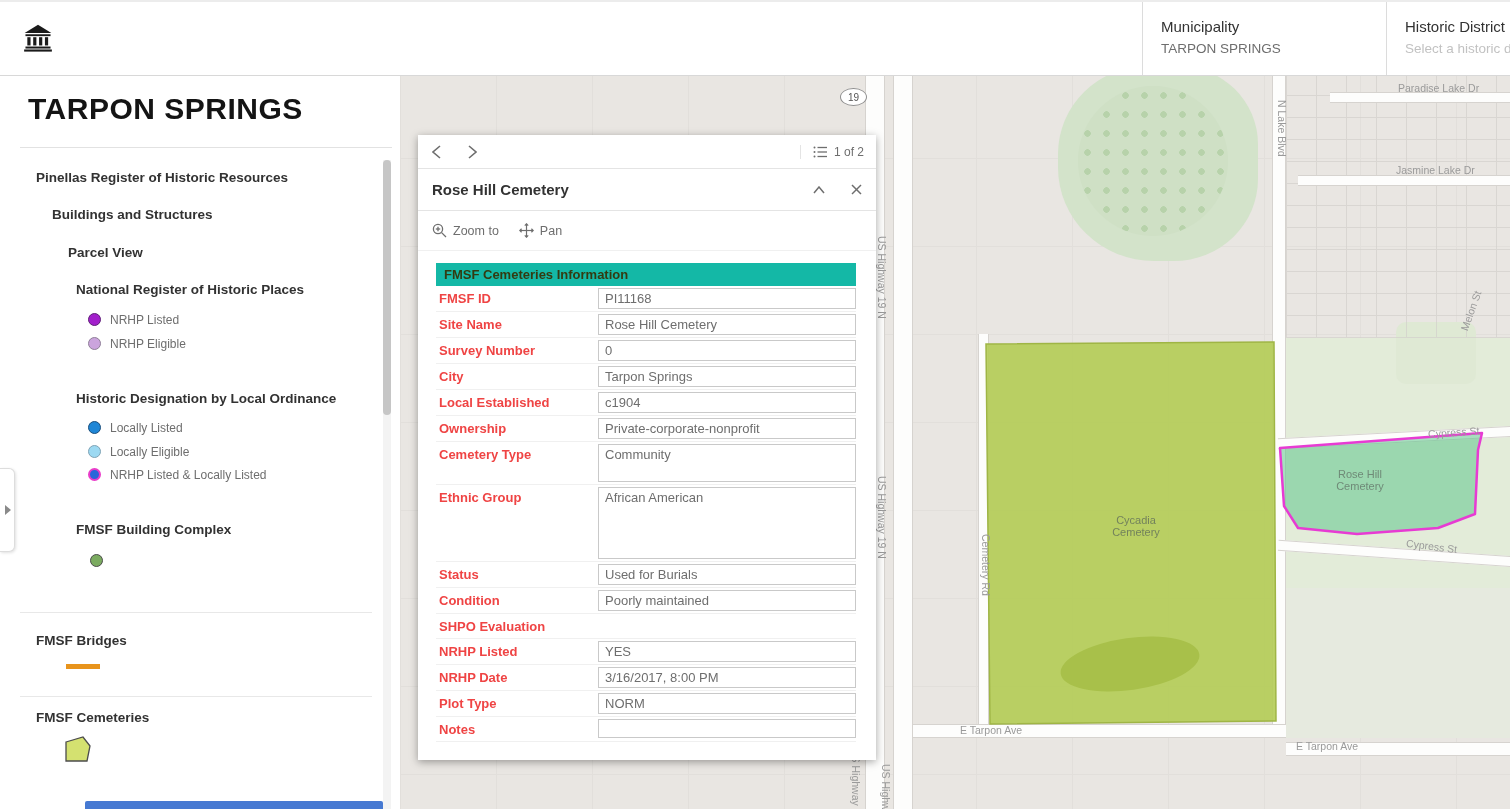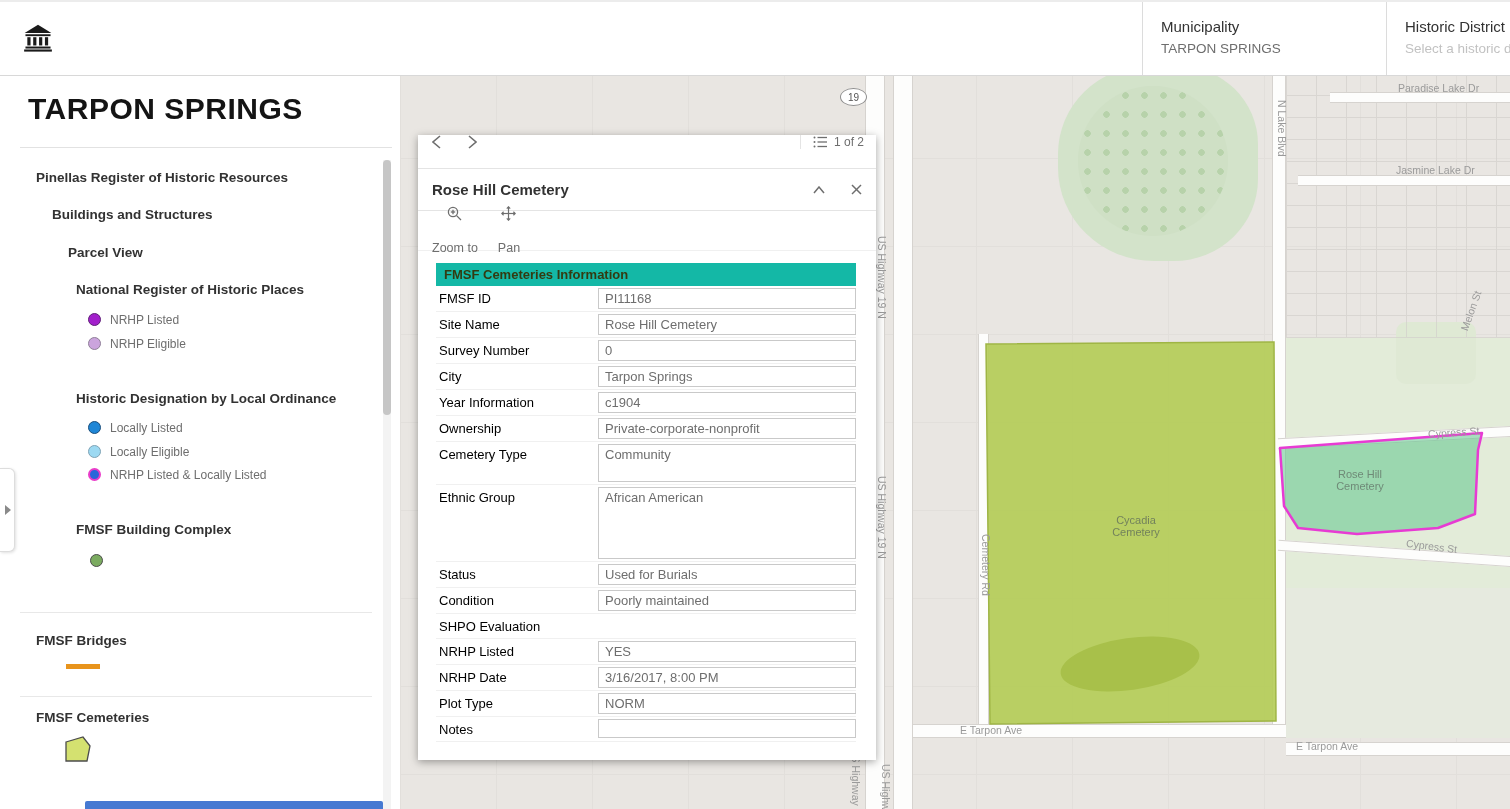--- a/index.html
+++ b/index.html
@@ -77,35 +77,35 @@
   .v90 { transform:rotate(90deg); transform-origin:0 0; }
   .ml-site { font-size:11px; color:#73825c; white-space:pre-line; text-align:center; }
   .ml-rose { color:#6f8a77; }
   .shield { position:absolute; left:440px; top:12px; width:27px; height:18px; background:#fff;
     border:1.5px solid #8e8e8e; border-radius:50%; display:flex; align-items:center; justify-content:center;
     font-size:10px; color:#555; }
 
   
   .popup { position:absolute; left:18px; top:59px; width:458px; background:#fff; z-index:20;
     box-shadow:0 2px 8px rgba(0,0,0,.35); }
-  .pp-nav { display:flex; align-items:flex-start; height:34px; border-bottom:1px solid #e4e4e4; }
+  .pp-nav { display:flex; align-items:center; height:34px; border-bottom:1px solid #e4e4e4; }
   .pp-nav-btn { width:36px; display:flex; align-items:center; justify-content:center; cursor:pointer; }
   .pp-nav-right { margin-left:auto; border-left:1px solid #e4e4e4; display:flex; align-items:center;
     gap:7px; padding:0 12px; }
   .pp-pager { font-size:12px; color:#6e6e6e; }
   .pp-titlerow { display:flex; align-items:center; height:42px; padding:0 14px; border-bottom:1px solid #e4e4e4; }
   .pp-title { font-size:15px; font-weight:700; color:#323232; }
   .pp-title-icons { margin-left:auto; display:flex; align-items:center; gap:26px; }
   .pp-ic { cursor:pointer; display:flex; align-items:center; }
   .pp-actions { display:flex; align-items:center; gap:20px; height:40px; padding:0 14px; border-bottom:1px solid #f0f0f0; }
-  .pp-action { display:flex; align-items:center; gap:20px; font-size:12.5px; color:#6e6e6e; cursor:pointer;flex-direction:column; }
+  .pp-action { display:flex; align-items:center; gap:6px; font-size:12.5px; color:#6e6e6e; cursor:pointer; }
   .pp-table { margin:12px 20px 18px 18px; }
   .pt-head { background:#14b8a6; color:#333b11; font-weight:700; font-size:13px; padding:4px 8px; }
   .pt-row { display:flex; border-bottom:1px solid #f0f0f0; }
-  .pt-label { width:162px; padding:5px 6px 4px 3px; font-size:13px; font-weight:400; color:#000000; }
+  .pt-label { width:162px; padding:5px 6px 4px 3px; font-size:13px; font-weight:700; color:#ef4444; }
   .pt-valwrap { flex:1; padding:2px 0; }
   .pt-val { border:1px solid #c9c9c9; min-height:19px; padding:2px 6px; font-size:13px; color:#6e6e6e; }
   .row-tall .pt-val { min-height:38px; }
   .row-xtall .pt-val { min-height:72px; }
   svg { display:block; }
 </style>
 </head>
 <body>
 
 <div class="page">
@@ -322,21 +322,21 @@
               <div class="pt-val">0</div>
             </div>
         </div>
         <div class="pt-row">
           <div class="pt-label">City</div>
           <div class="pt-valwrap">
               <div class="pt-val">Tarpon Springs</div>
             </div>
         </div>
         <div class="pt-row">
-          <div class="pt-label">Year Information</div>
+          <div class="pt-label">Local Established</div>
           <div class="pt-valwrap">
               <div class="pt-val">c1904</div>
             </div>
         </div>
         <div class="pt-row">
           <div class="pt-label">Ownership</div>
           <div class="pt-valwrap">
               <div class="pt-val">Private-corporate-nonprofit</div>
             </div>
         </div>

